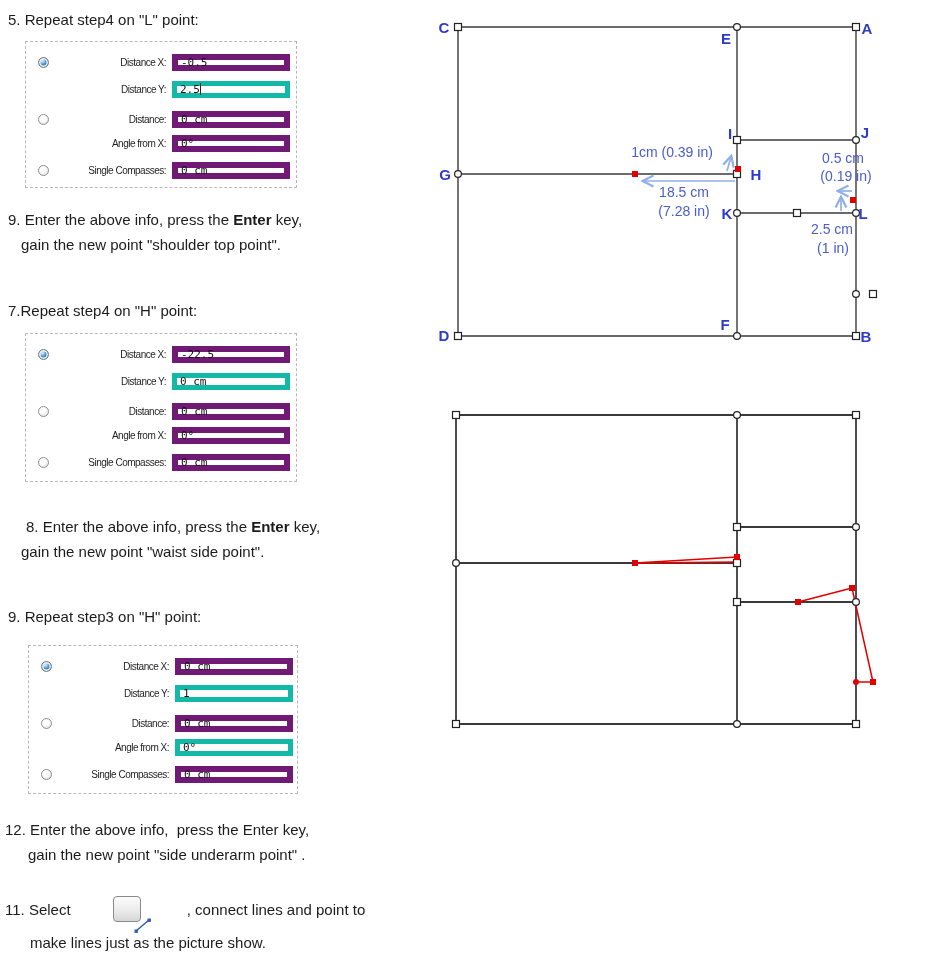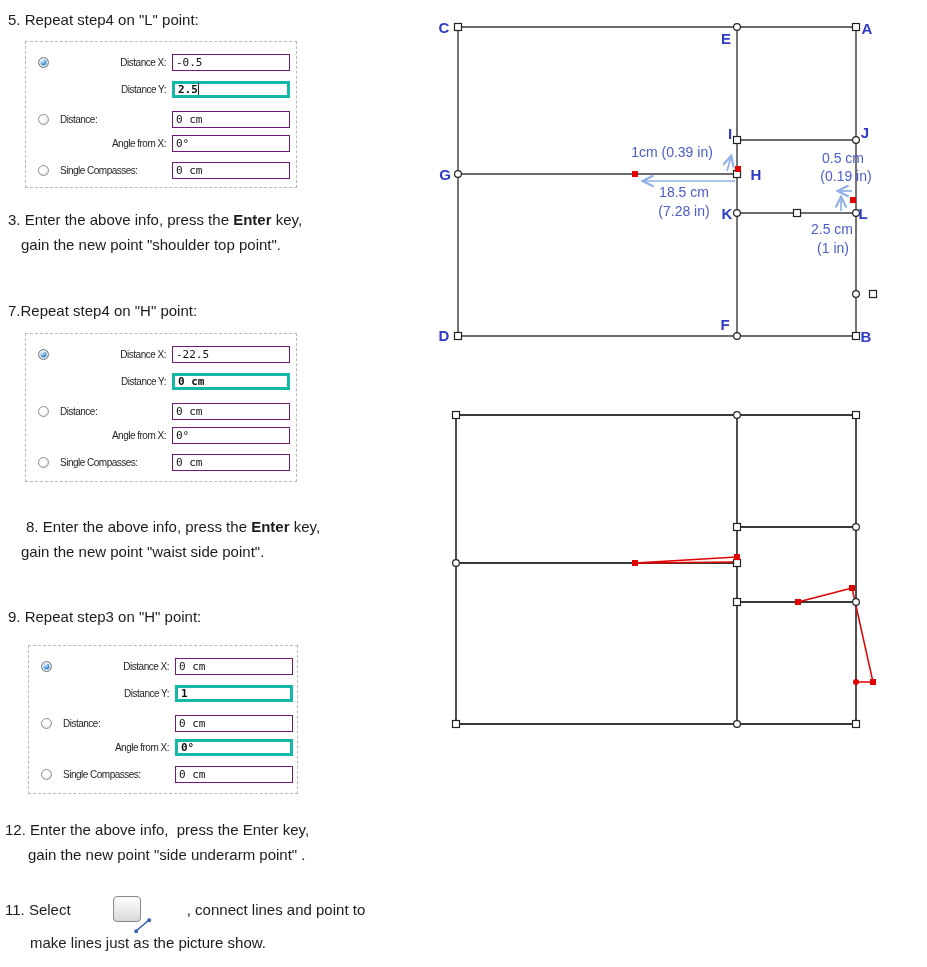--- a/index.html
+++ b/index.html
@@ -33,29 +33,29 @@
     background:radial-gradient(circle at 38% 32%, #cde4f7 8%, #3f8fd6 45%, #0a4a8f 100%);
     box-shadow:inset 0 0 0 1.5px #f2f6fb;
   }
   .radio.none{visibility:hidden;}
   .flbl{
     width:106px;margin-left:11px;flex:0 0 106px;
     font-family:Liberation Sans, sans-serif;font-size:10px;color:#1f1f1f;
     letter-spacing:-0.5px;white-space:pre;
   }
   .flbl.r{text-align:right;}
-  .flbl.l{text-align:left;}
+  .flbl.l{text-align:right;}
   .fbox{
     width:118px;height:17px;margin-left:6px;background:#fff;
-    border:1px solid #701a75;box-sizing:border-box;
+    border:6px solid #701a75;box-sizing:border-box;
     display:flex;align-items:center;padding-left:3px;
     font-family:"DejaVu Sans Mono", monospace;font-size:11px;color:#111;
     white-space:pre;
   }
-  .fbox.focused{border:3px solid #14b8a6;font-weight:bold;}
+  .fbox.focused{border:5px solid #14b8a6;}
   .caret{display:inline-block;width:1px;height:12px;background:#222;}
   
   .toolbtn{
     display:inline-block;width:28px;height:26px;margin:0 6px;
     border:1px solid #8a8a8a;border-radius:4px;box-sizing:border-box;
     background:linear-gradient(#fdfdfd,#e9e9e9 60%,#d7d7d7);
     vertical-align:middle;
   }
   .s11row{display:flex;align-items:center;gap:36px;}
   
@@ -89,21 +89,21 @@
       <span class="flbl r">Angle from X:</span>
       <span class="fbox"><span>0°</span></span>
     </div>
     <div class="frow" style="top: 118px;">
       <span class="radio unselected"></span>
       <span class="flbl l">Single Compasses:</span>
       <span class="fbox"><span>0 cm</span></span>
     </div>
   </div>
 
-<div class="stepline" style="left:8px;top:211px;"><span>3. Enter the above info, press the </span><b>Enter</b><span> key,</span></div>
+<div class="stepline" style="left:8px;top:211px;"><span>9. Enter the above info, press the </span><b>Enter</b><span> key,</span></div>
 <div class="stepline" style="left:21px;top:236px;">gain the new point "shoulder top point".</div>
 
 <div class="stepline" style="left:8px;top:302px;">7.Repeat step4 on "H" point:</div>
 
 <div class="panel" style="left:25px;top:333px;width:270px;height:147px;">
     <div class="frow" style="top: 10px;">
       <span class="radio selected"></span>
       <span class="flbl r">Distance X:</span>
       <span class="fbox"><span>-22.5</span></span>
     </div>

